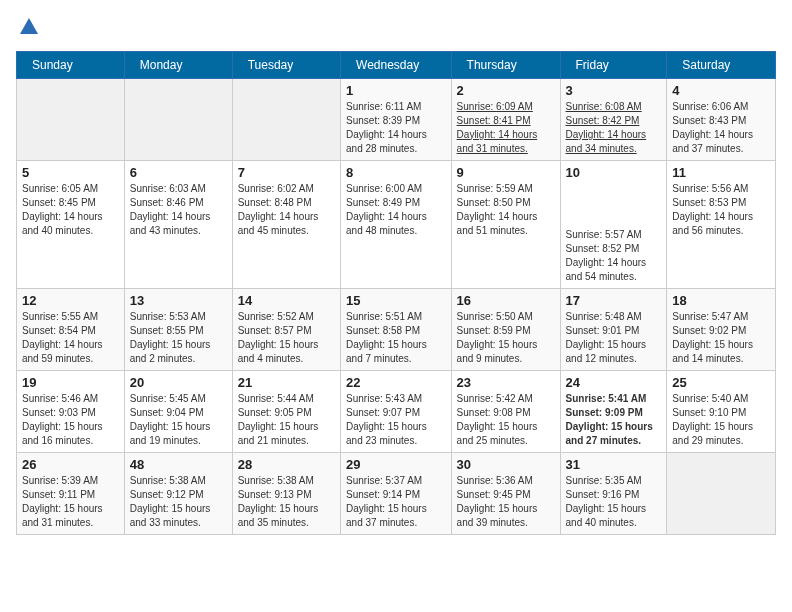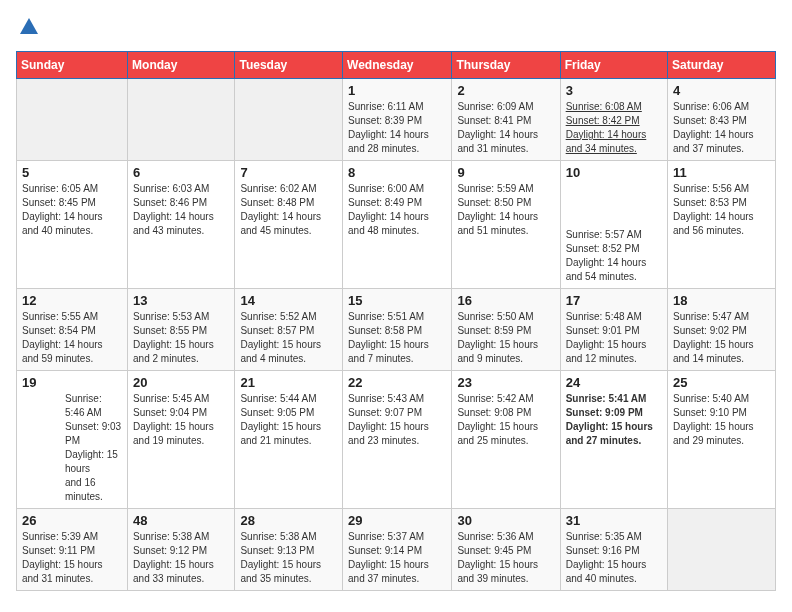--- a/index.html
+++ b/index.html
@@ -44,26 +44,26 @@
     .subtitle {
       font-size: 14px;
       color: #333;
     }
     .calendar {
       width: 100%;
       border-collapse: collapse;
       font-size: 11px;
     }
     .calendar thead th {
-      background: #ef4444;
+      background: #0369a1;
       color: #fff;
-      padding: 6px 4px;
+      padding: 6px 15px;
       text-align: left;
       font-size: 12px;
-      font-weight: bold;
+      font-weight: normal;
       border: 1px solid #2a6db5;
     }
     .calendar tbody td {
       border: 1px solid #ccc;
       vertical-align: top;
       padding: 4px 5px;
       width: 113px;
       min-height: 80px;
       background: #fff;
     }
@@ -129,21 +129,21 @@
         <td class="empty-cell"></td>
         <td>
           <div class="day-num">1</div>
           <div class="day-info" style="white-space: pre-line;">Sunrise: 6:11 AM
 Sunset: 8:39 PM
 Daylight: 14 hours
 and 28 minutes.</div>
         </td>
         <td>
           <div class="day-num">2</div>
-          <div class="day-info" style="white-space: pre-line;">Sunrise: 6:09 AM
+          <div class="day-info" style="white-space: pre-line; text-decoration: underline;">Sunrise: 6:09 AM
 Sunset: 8:41 PM
 Daylight: 14 hours
 and 31 minutes.</div>
         </td>
         <td>
           <div class="day-num">3</div>
           <div class="day-info" style="white-space: pre-line; text-decoration: underline;">Sunrise: 6:08 AM
 Sunset: 8:42 PM
 Daylight: 14 hours
 and 34 minutes.</div>
@@ -254,21 +254,21 @@
           <div class="day-num">18</div>
           <div class="day-info" style="white-space: pre-line;">Sunrise: 5:47 AM
 Sunset: 9:02 PM
 Daylight: 15 hours
 and 14 minutes.</div>
         </td>
       </tr>
       <tr>
         <td>
           <div class="day-num">19</div>
-          <div class="day-info" style="white-space: pre-line; margin-left: 43px;">Sunrise: 5:46 AM
+          <div class="day-info" style="white-space: pre-line;">Sunrise: 5:46 AM
 Sunset: 9:03 PM
 Daylight: 15 hours
 and 16 minutes.</div>
         </td>
         <td>
           <div class="day-num">20</div>
           <div class="day-info" style="white-space: pre-line;">Sunrise: 5:45 AM
 Sunset: 9:04 PM
 Daylight: 15 hours
 and 19 minutes.</div>

